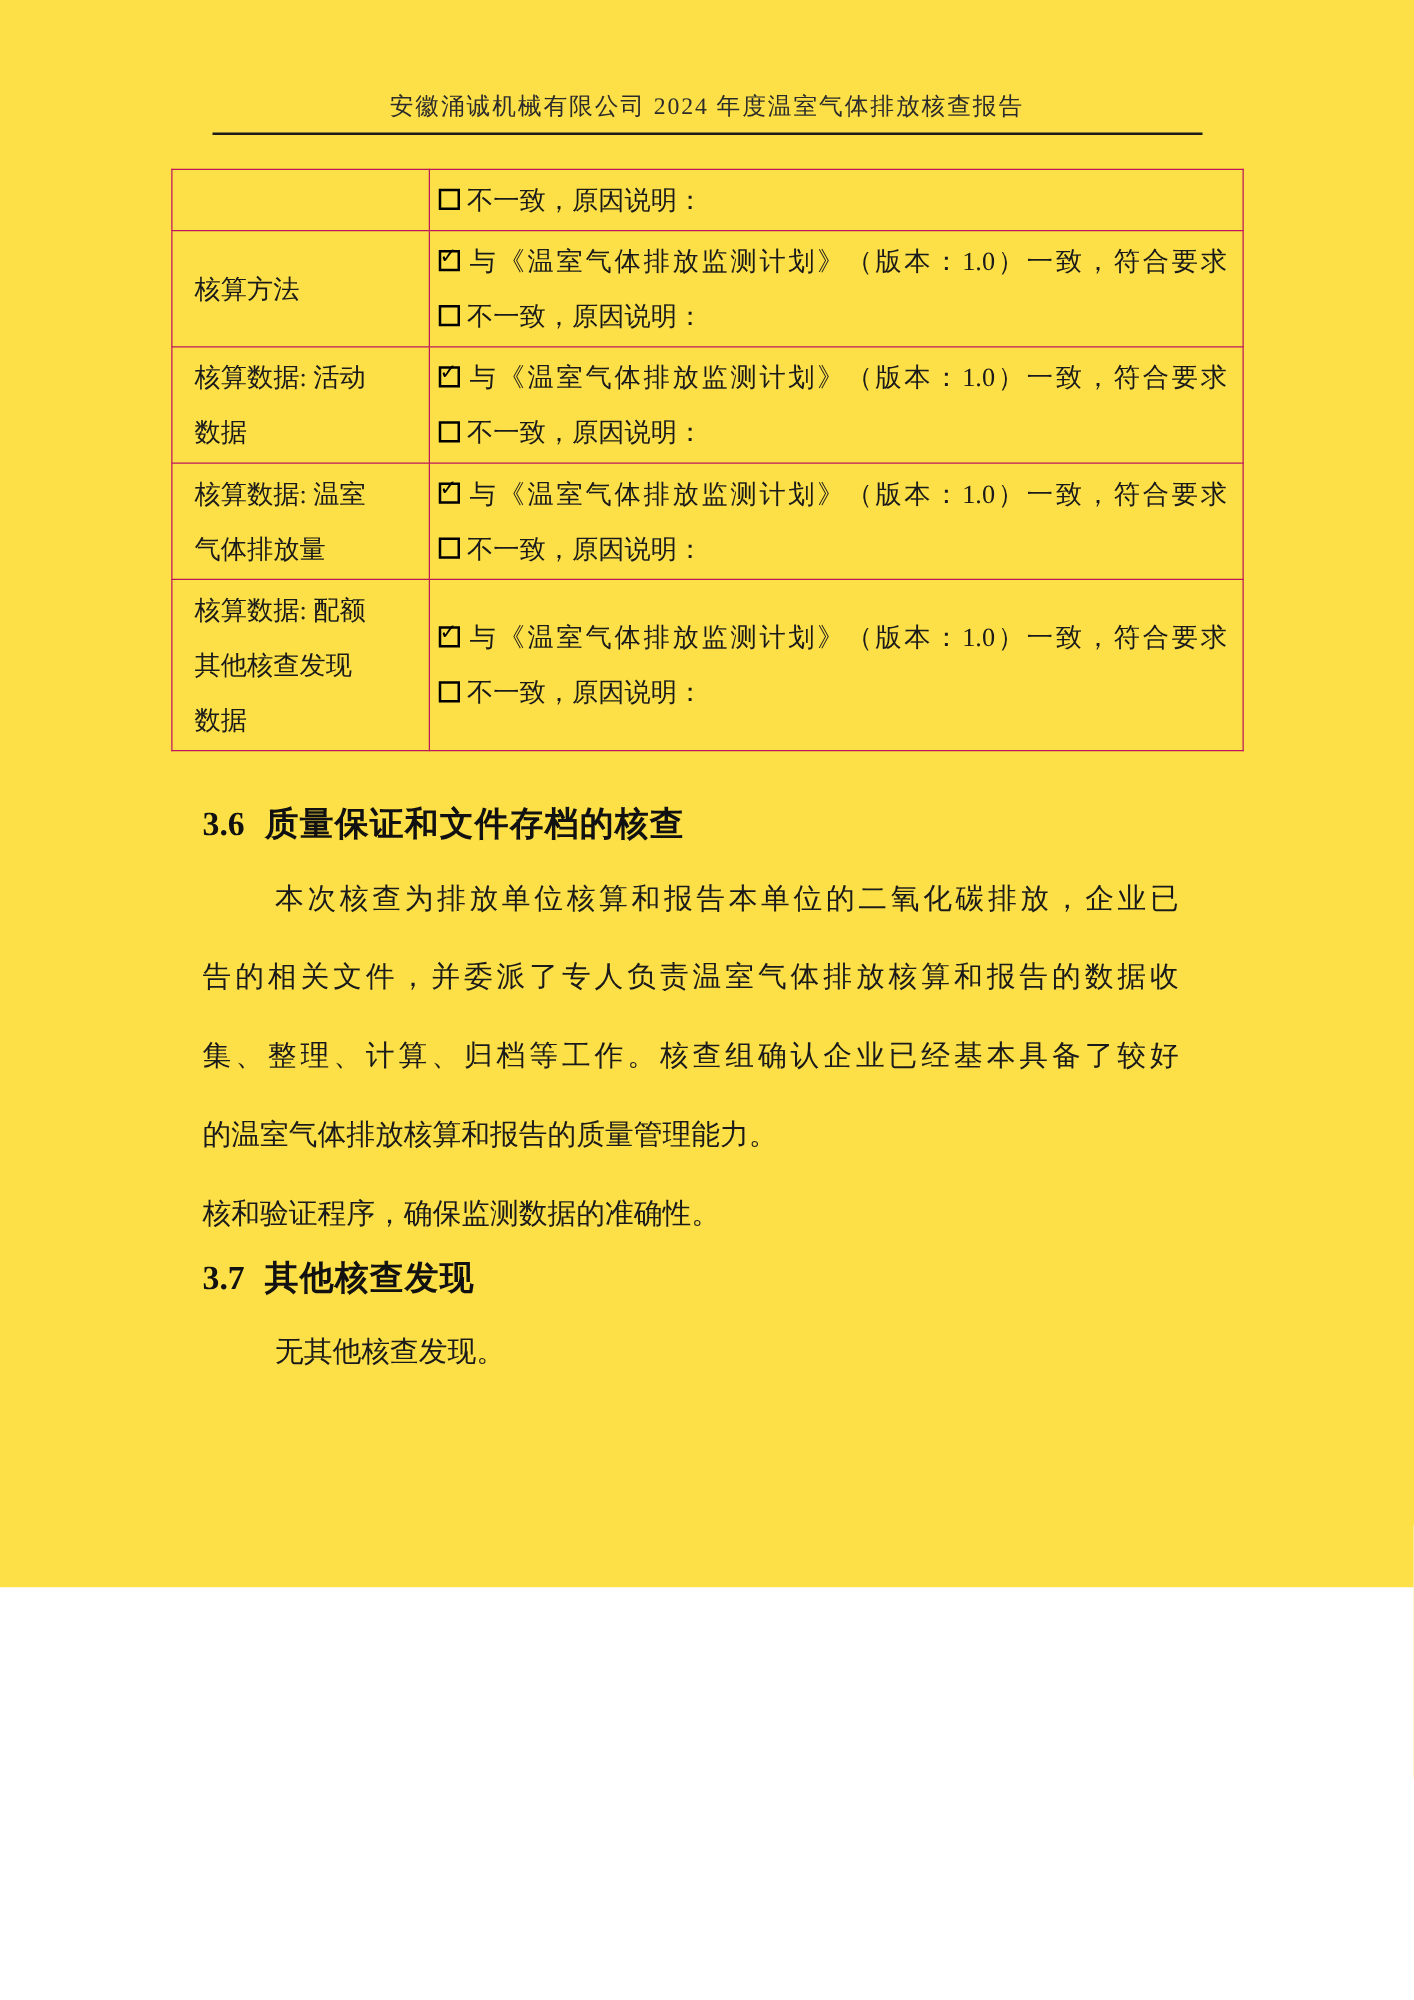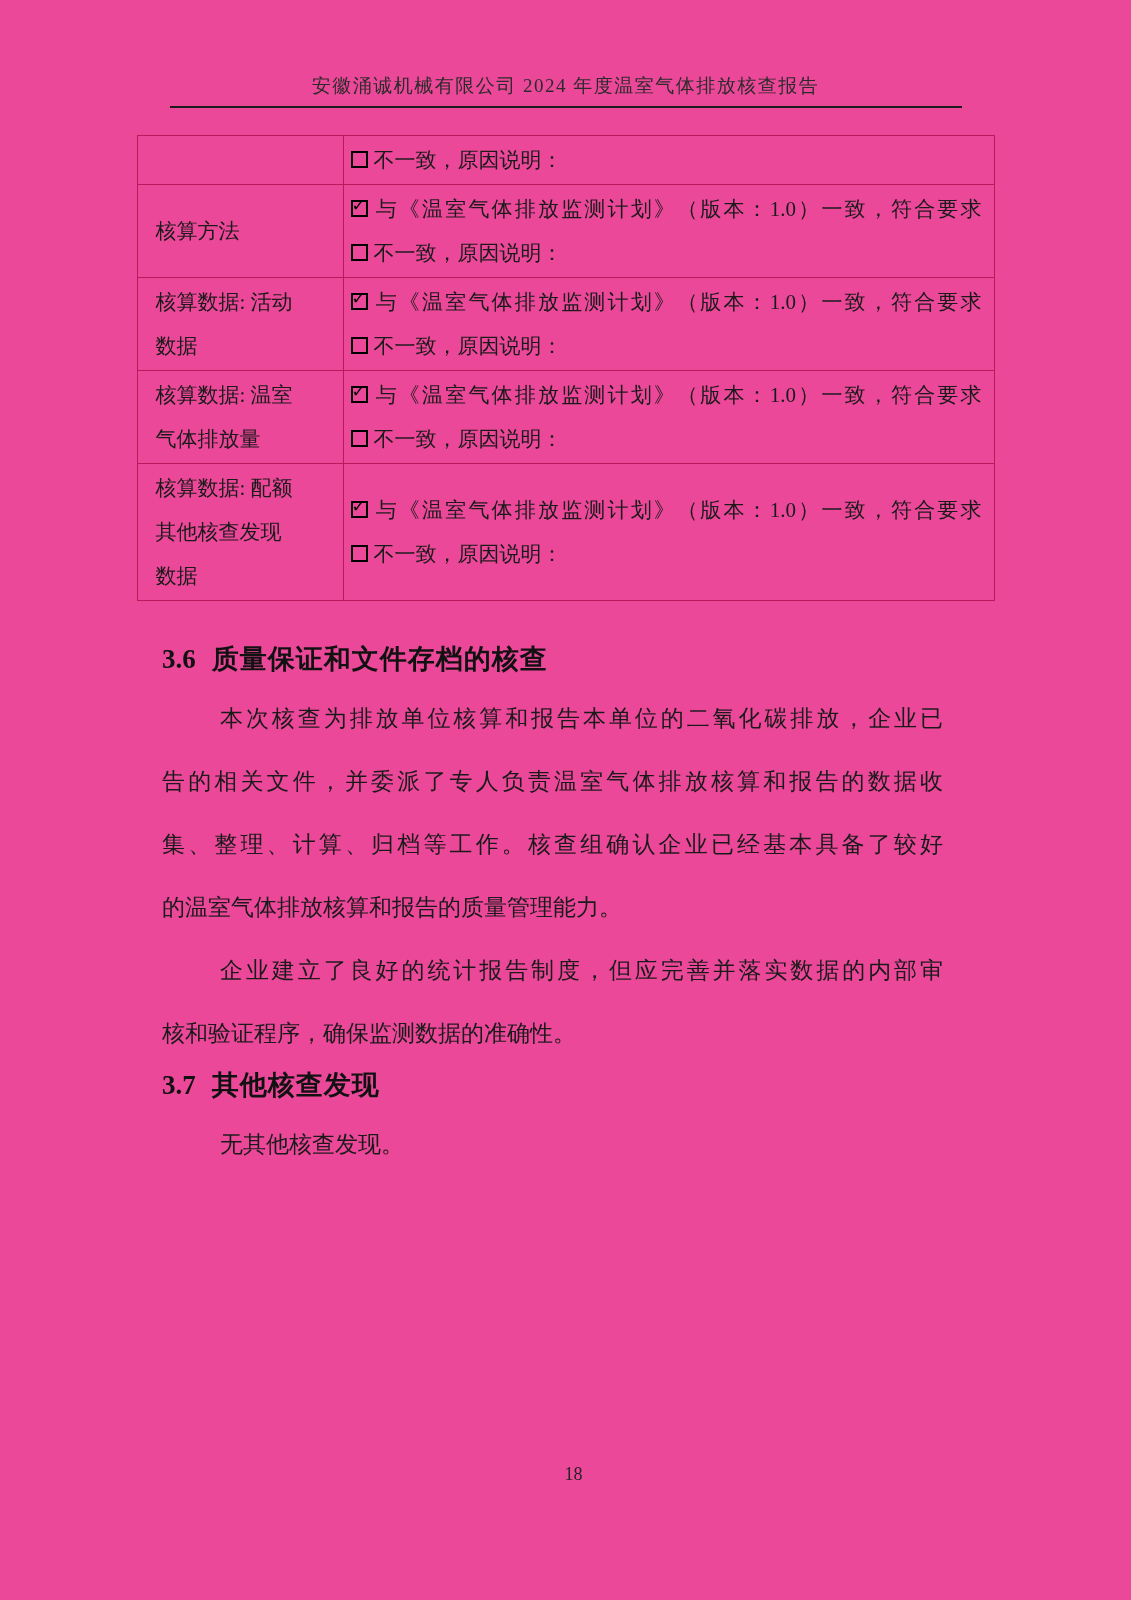--- a/index.html
+++ b/index.html
@@ -1,21 +1,21 @@
 <!DOCTYPE html>
 <html><head>
 <meta charset="utf-8">
 <style>
   html, body { margin: 0; padding: 0; background: #ffffff; }
   .page {
     position: relative;
     width: 1131px;
-    height: 1600px;
+    height: 1270px;
     margin: 0 auto;
-    background: #ec4899;
+    background: #fde047;
     color: #1a1a1a;
     font-family: "Liberation Serif", "DejaVu Serif", serif;
     overflow: hidden;
   }
 
   
   .header { padding-top: 72px; text-align: center; }
   .header-title {
     font-size: 19px;
     line-height: 27px;
@@ -175,21 +175,20 @@
   <div class="sections" id="sections">
       <section>
         <h2 class="sec-heading"><span class="sec-num">3.6</span><span class="sec-title">质量保证和文件存档的核查</span></h2>
         <div class="para">
           <div class="body-line indent justified">本次核查为排放单位核算和报告本单位的二氧化碳排放，企业已</div>
           <div class="body-line justified">告的相关文件，并委派了专人负责温室气体排放核算和报告的数据收</div>
           <div class="body-line justified">集、整理、计算、归档等工作。核查组确认企业已经基本具备了较好</div>
           <div class="body-line">的温室气体排放核算和报告的质量管理能力。</div>
         </div>
         <div class="para">
-          <div class="body-line indent justified">企业建立了良好的统计报告制度，但应完善并落实数据的内部审</div>
           <div class="body-line">核和验证程序，确保监测数据的准确性。</div>
         </div>
       </section>
       <section>
         <h2 class="sec-heading"><span class="sec-num">3.7</span><span class="sec-title">其他核查发现</span></h2>
         <div class="para">
           <div class="body-line indent">无其他核查发现。</div>
         </div>
       </section>
     </div>

